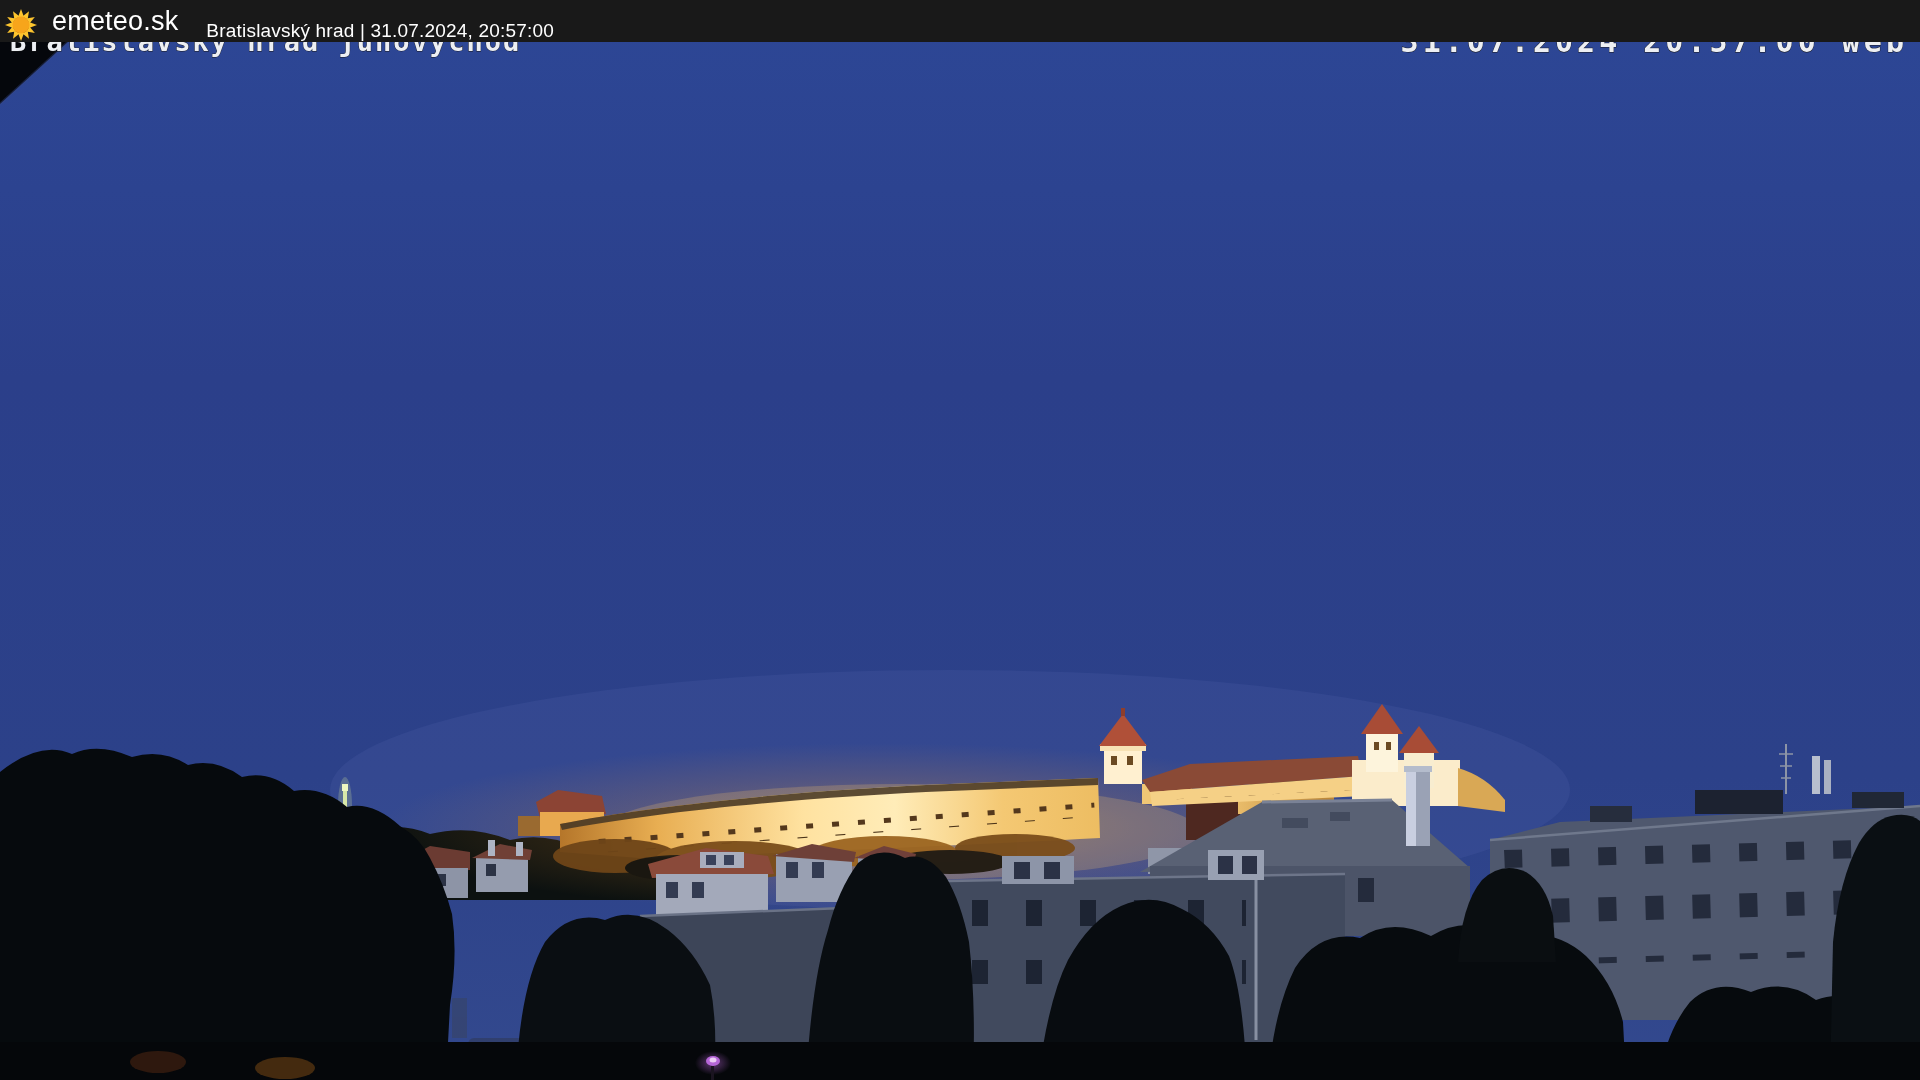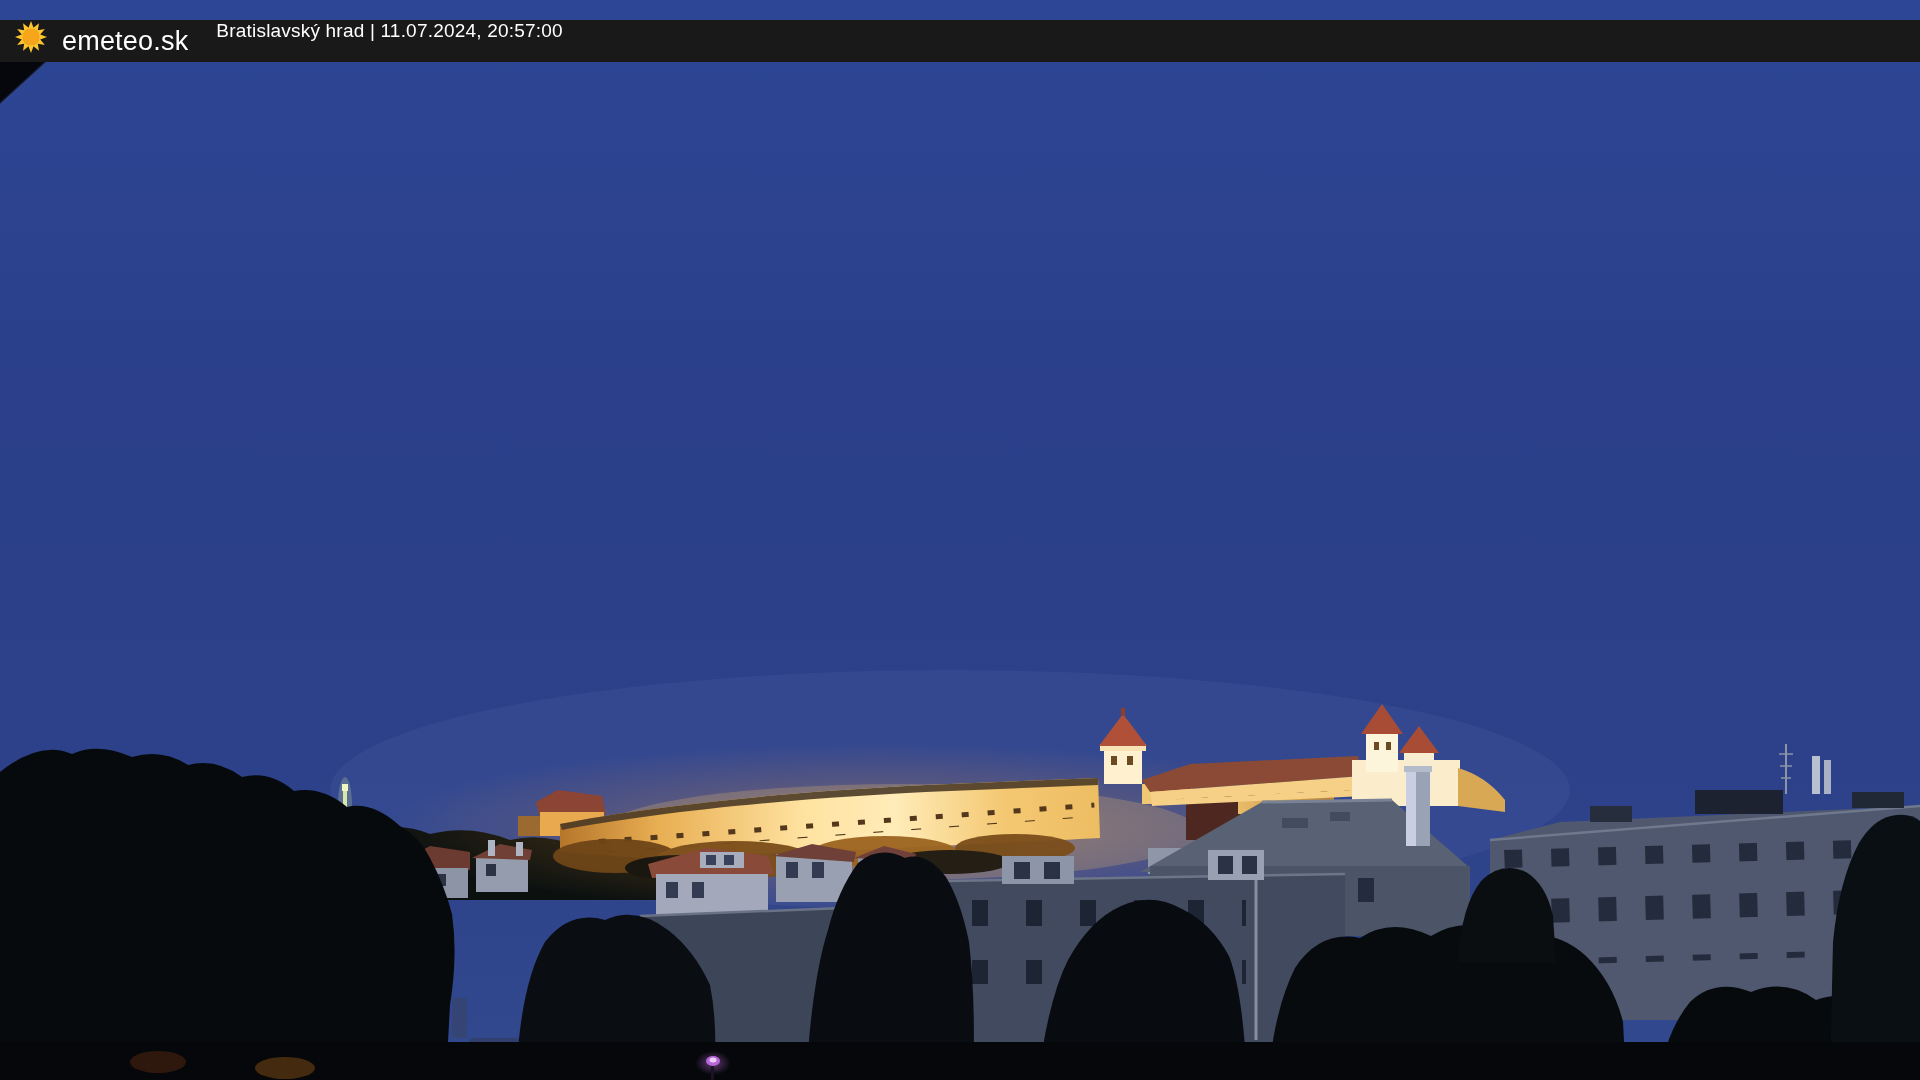--- a/index.html
+++ b/index.html
@@ -1,21 +1,21 @@
 <!DOCTYPE html>
 <html><head>
 <meta charset="utf-8">
 <style>
   html,body{margin:0;padding:0;background:#000;}
   body{width:1920px;height:1080px;overflow:hidden;position:relative;
        font-family:"Liberation Sans",sans-serif;}
   .stage{position:absolute;inset:0;width:1920px;height:1080px;}
   svg.scene{position:absolute;top:0;left:0;z-index:1;display:block;}
   .header{position:absolute;top:0;left:0;width:1920px;height:42px;z-index:5;
-          background:#191919;display:flex;align-items:flex-start;gap:14px;padding-left:14px;box-sizing:border-box;margin-top:20px;}
+          background:#191919;display:flex;align-items:flex-end;gap:14px;padding-left:4px;box-sizing:border-box;}
   .brand{color:#ffffff;font-size:27px;font-weight:500;letter-spacing:.2px;text-decoration:none;line-height:42px;}
   .cam-title{color:#ffffff;font-size:19px;font-weight:400;margin-left:14px;letter-spacing:.2px;}
   .sun{width:34px;height:34px;flex:0 0 auto;}
   .wm{font-family:"DejaVu Sans Mono",monospace;font-weight:bold;}
 </style>
 </head>
 <body>
 
 <div class="stage">
 
@@ -298,16 +298,16 @@
       <path d="M17,1 L20,9 L14,9 Z" transform="rotate(180 17 17)"></path>
       <path d="M17,1 L20,9 L14,9 Z" transform="rotate(210 17 17)"></path>
       <path d="M17,1 L20,9 L14,9 Z" transform="rotate(240 17 17)"></path>
       <path d="M17,1 L20,9 L14,9 Z" transform="rotate(270 17 17)"></path>
       <path d="M17,1 L20,9 L14,9 Z" transform="rotate(300 17 17)"></path>
       <path d="M17,1 L20,9 L14,9 Z" transform="rotate(330 17 17)"></path>
     </g>
     <circle cx="17" cy="17" r="8.5" fill="#f7a51b"></circle>
   </svg>
   <a class="brand" href="#">emeteo.sk</a>
-  <span class="cam-title">Bratislavský hrad | 11.07.2024, 20:57:00</span>
+  <span class="cam-title">Bratislavský hrad | 31.07.2024, 20:57:00</span>
 </div>
 
 </div>
 
 </body></html>

